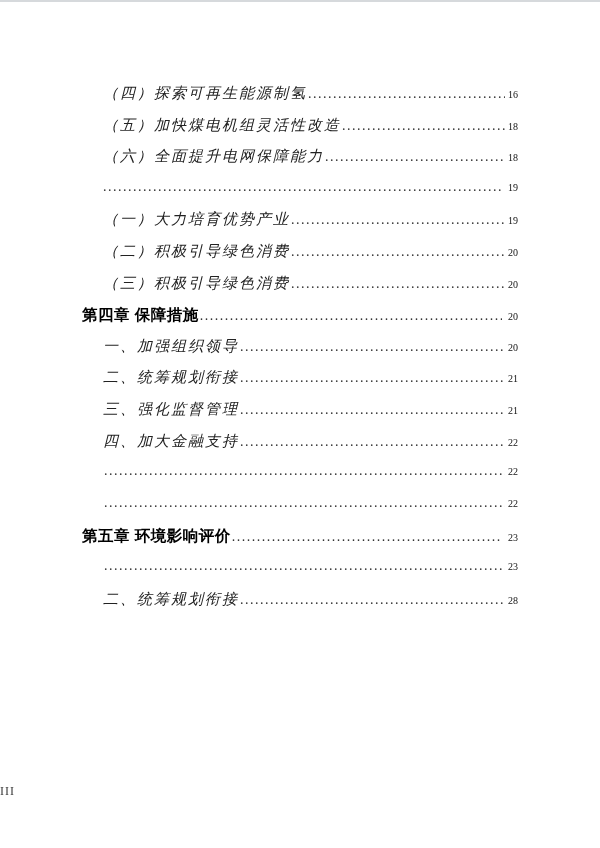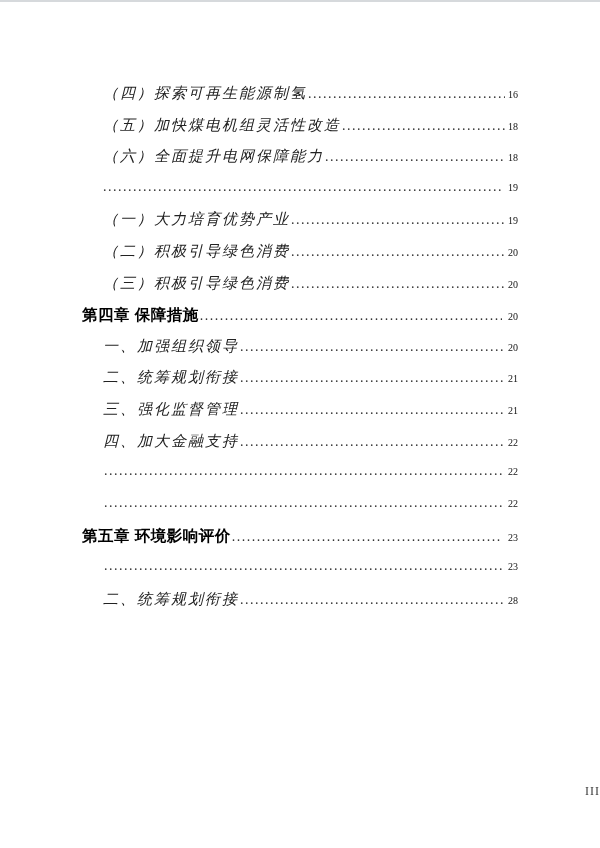--- a/index.html
+++ b/index.html
@@ -75,21 +75,21 @@
   }
   .toc-row.chapter .pagenum,
   .toc-row.section .pagenum {
     margin-left: 5px;
   }
   .footer {
     position: absolute;
     top: 779px;
     left: 0;
     width: 100%;
-    text-align: right;
+    text-align: left;
   }
   .footer .folio {
     font-family: "Liberation Serif", serif;
     font-size: 12px;
     letter-spacing: 1px;
     color: #3a3a3a;
   }
 </style>
 </head>
 <body>

